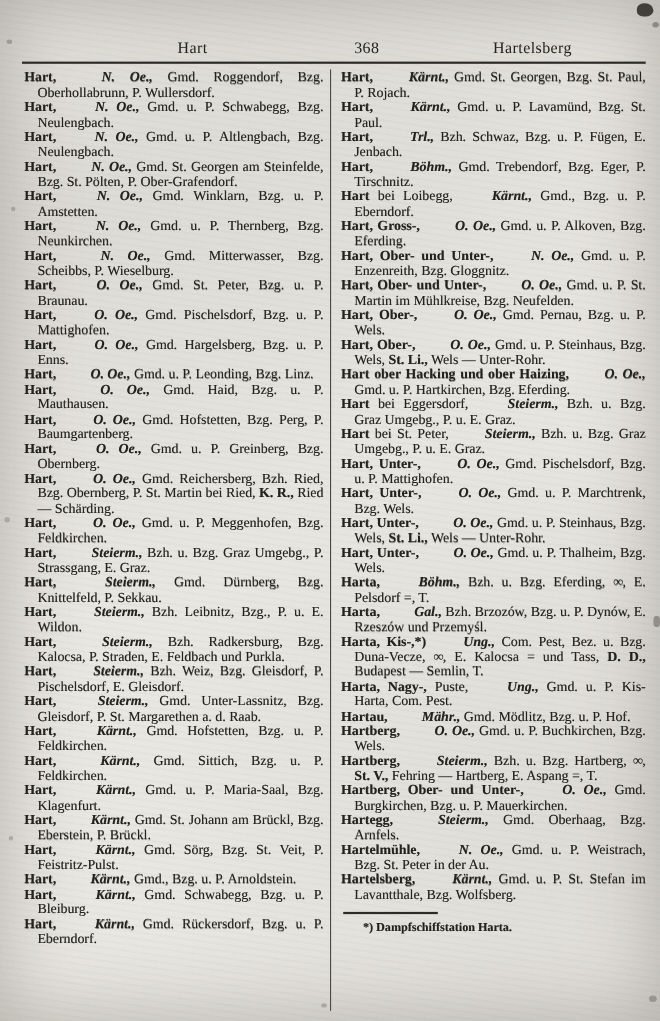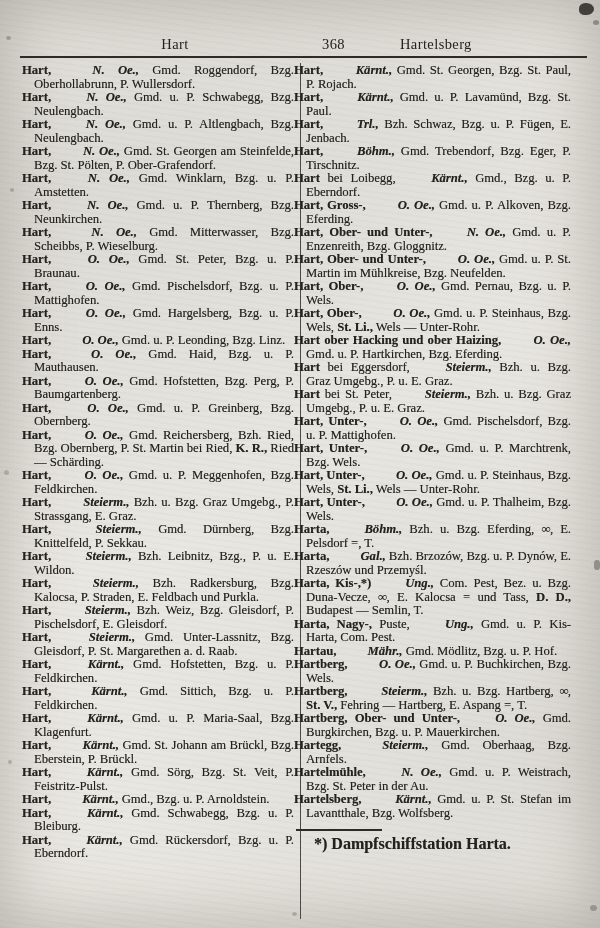--- a/index.html
+++ b/index.html
@@ -11,35 +11,35 @@
       radial-gradient(circle at 90% 80%, rgba(110,108,100,.09), transparent 45%),
       radial-gradient(circle at 70% 10%, rgba(120,118,110,.07), transparent 35%),
       repeating-linear-gradient(8deg, rgba(100,98,92,.03) 0 2px, transparent 2px 6px);
     font-family:"Liberation Serif","DejaVu Serif",serif;
     color:#23221f;
   }
   .page{position:absolute;inset:0;box-shadow:inset 0 0 70px rgba(92,90,82,.38);}
   .hdr{position:absolute;top:36px;font-size:14.5px;letter-spacing:.4px;}
   .hdr-left{left:140px;width:70px;text-align:center;}
   .hdr-num{left:322px;width:56px;text-align:left;}
-  .hdr-right{left:400px;width:120px;text-align:left;}
+  .hdr-right{left:400px;width:120px;text-align:right;}
   .hdr-rule{position:absolute;top:56px;left:20px;width:567px;height:2px;background:#2c2b27;}
   .col-divider{position:absolute;top:63px;left:300px;width:1px;height:856px;background:#4a4945;}
   .col{position:absolute;top:64px;font-size:12.6px;line-height:13.5px;}
   .col-left{left:22px;width:272px;}
-  .col-right{left:294px;width:277px;}
+  .col-right{left:310px;width:277px;}
   .entry{margin:0;text-align:justify;text-indent:-12px;padding-left:12px;
          text-shadow:.25px .25px 0 rgba(35,34,31,.45);}
   .s-b{font-weight:bold;}
   .s-i{font-style:italic;font-weight:bold;margin-left:28px;}
   .s-n{font-weight:normal;}
   .s-y{font-weight:bold;letter-spacing:-.5px;}
   .fn-block{margin-top:9px;}
   .fn-rule{width:86px;height:2px;background:#2c2b27;margin:0 0 6px 2px;}
-  .fn-text{margin:0;padding-left:20px;font-size:16px;font-weight:bold;
+  .fn-text{margin:0;padding-left:20px;font-size:11px;font-weight:bold;
            text-shadow:.25px .25px 0 rgba(35,34,31,.45);}
   .speck{position:absolute;border-radius:50%;}
   .sp1{left:579px;top:3px;width:15px;height:12px;background:rgba(42,40,36,.85);border-radius:45% 55% 50% 40%;}
   .sp2{left:593px;top:20px;width:6px;height:5px;background:rgba(70,68,62,.45);}
   .sp3{left:6px;top:36px;width:5px;height:4px;background:rgba(80,78,72,.35);}
   .sp4{left:10px;top:188px;width:4px;height:4px;background:rgba(80,78,72,.30);}
   .sp5{left:4px;top:470px;width:5px;height:5px;background:rgba(80,78,72,.28);}
   .sp6{left:8px;top:760px;width:4px;height:4px;background:rgba(80,78,72,.30);}
   .sp7{left:594px;top:560px;width:6px;height:10px;background:rgba(60,58,52,.40);border-radius:40%;}
   .sp8{left:590px;top:905px;width:7px;height:6px;background:rgba(70,68,62,.35);}

